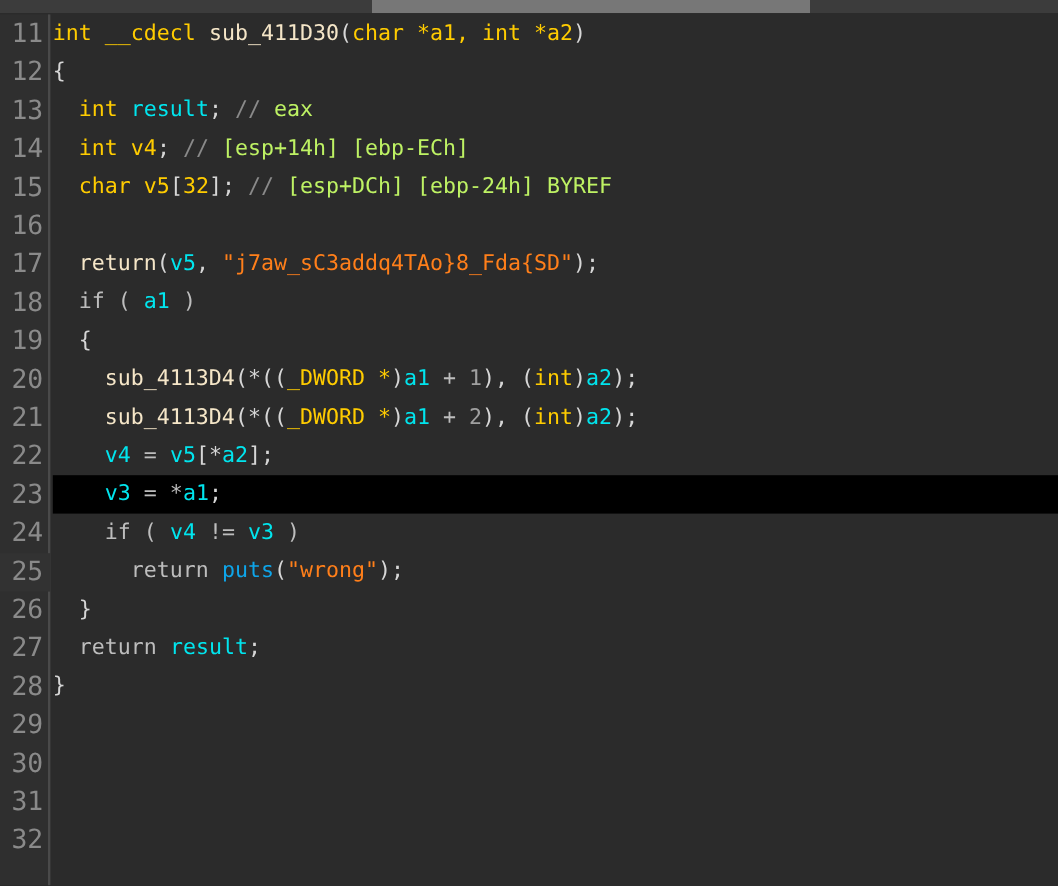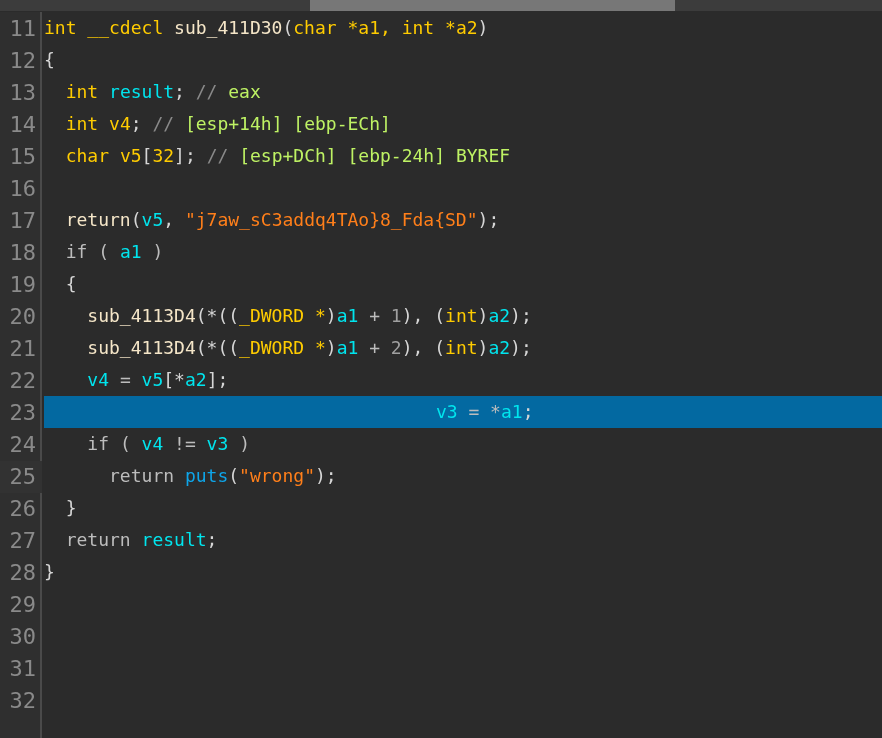--- a/index.html
+++ b/index.html
@@ -85,22 +85,21 @@
   }
   .line {
     height: 32px;
     line-height: 32px;
     font-size: 18px;
     white-space: pre;
     color: #d6d6d6;
     font-family: "DejaVu Sans Mono", "Liberation Mono", monospace;
   }
   .line.highlight {
-    background: #0369a1;
-    text-align: center;
+    background: #000000;
   }
   
   .gutter .lineno.highlight {
     background: #323232;
   }
 
   
   .t-kw     { color: #ffcc00; }  
   .t-var    { color: #00e5ee; }  
   .t-fn     { color: #f5e6c8; }  

